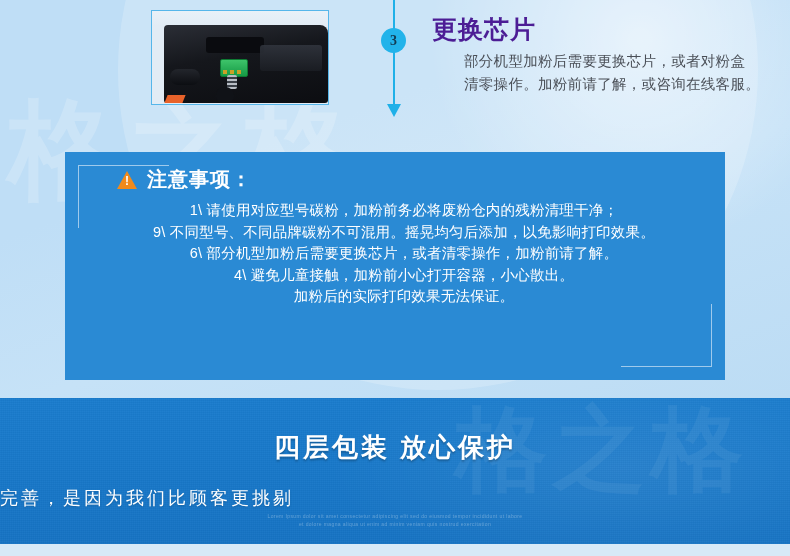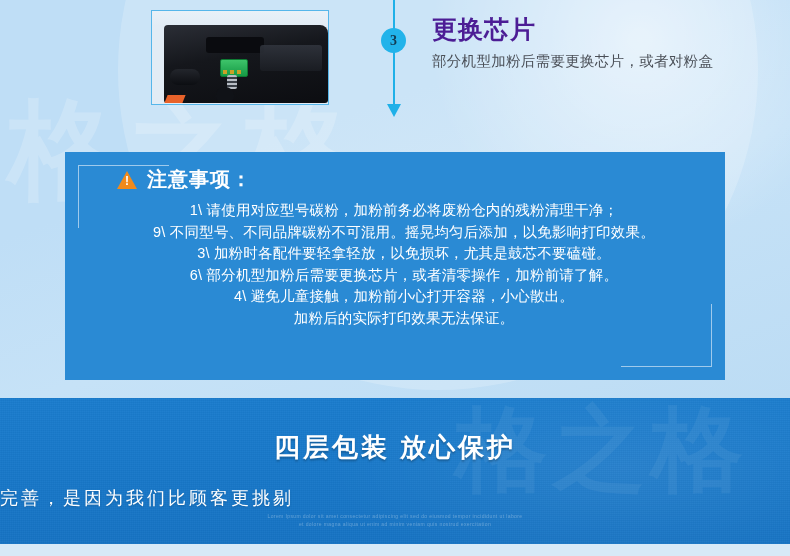--- a/index.html
+++ b/index.html
@@ -174,20 +174,21 @@
     color: #4c1d95;
     letter-spacing: 1px;
     line-height: 1.2;
     margin: 0 0 6px 0;
   }
   .step-body {
     font-size: 14.5px;
     color: #4a4f57;
     line-height: 1.62;
     letter-spacing: .3px;
+    margin-left: 32px;
   }
 
   
   .notice {
     position: absolute;
     left: 65px; top: 152px;
     width: 660px; height: 228px;
     background: #2a8ad4;
     box-sizing: border-box;
   }
@@ -348,36 +349,36 @@
   </div>
 
   <div class="tl-line"></div>
   <div class="tl-badge">3</div>
   <div class="tl-arrow"></div>
 
   <div class="step-head">
     <div class="step-title">更换芯片</div>
     <div class="step-body">
       <div>部分机型加粉后需要更换芯片，或者对粉盒</div>
+      <div>清零操作。加粉前请了解，或咨询在线客服。</div>
     </div>
   </div>
 
   <div class="notice">
     <div class="corner tl"></div>
     <div class="corner br"></div>
 
     <div class="notice-head">
       <div class="warn-tri"></div>
       <div class="notice-title">注意事项：</div>
     </div>
 
     <div class="notice-list">
       <div class="notice-line">1\ 请使用对应型号碳粉，加粉前务必将废粉仓内的残粉清理干净；</div>
       <div class="notice-line">9\ 不同型号、不同品牌碳粉不可混用。摇晃均匀后添加，以免影响打印效果。</div>
-      <div class="notice-line">3\ 加粉时各配件要轻拿轻放，以免损坏，尤其是鼓芯不要磕碰。</div>
       <div class="notice-line">6\ 部分机型加粉后需要更换芯片，或者清零操作，加粉前请了解。</div>
       <div class="notice-line">4\ 避免儿童接触，加粉前小心打开容器，小心散出。</div>
       <div class="notice-line">加粉后的实际打印效果无法保证。</div>
     </div>
   </div>
 
   <div class="banner">
     <div class="banner-noise"></div>
     <div class="banner-wm">格之格</div>
     <div class="banner-title">四层包装 放心保护</div>

